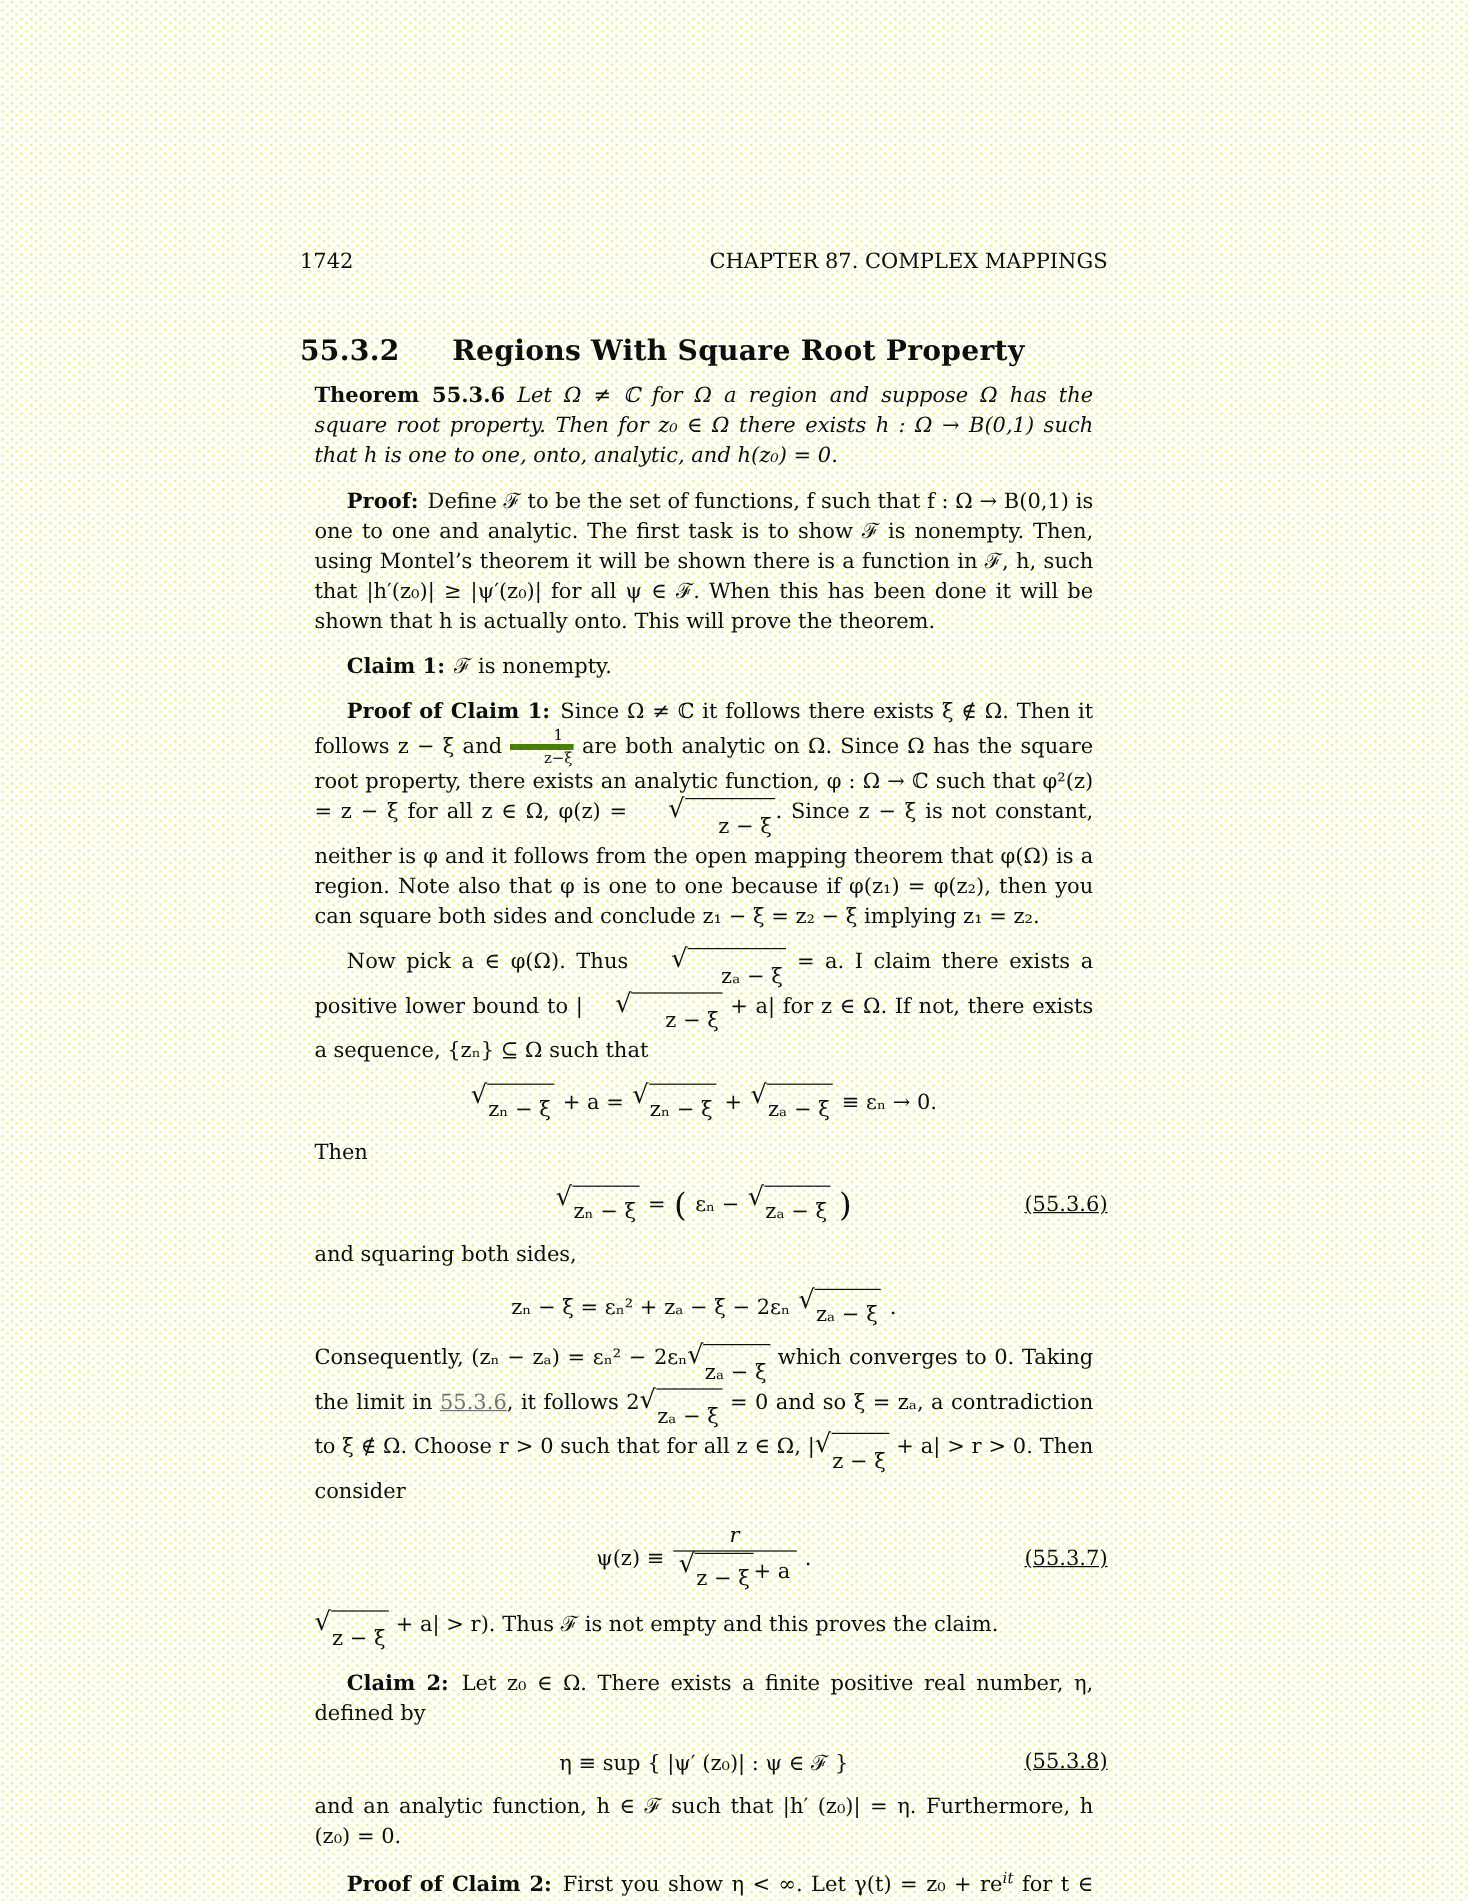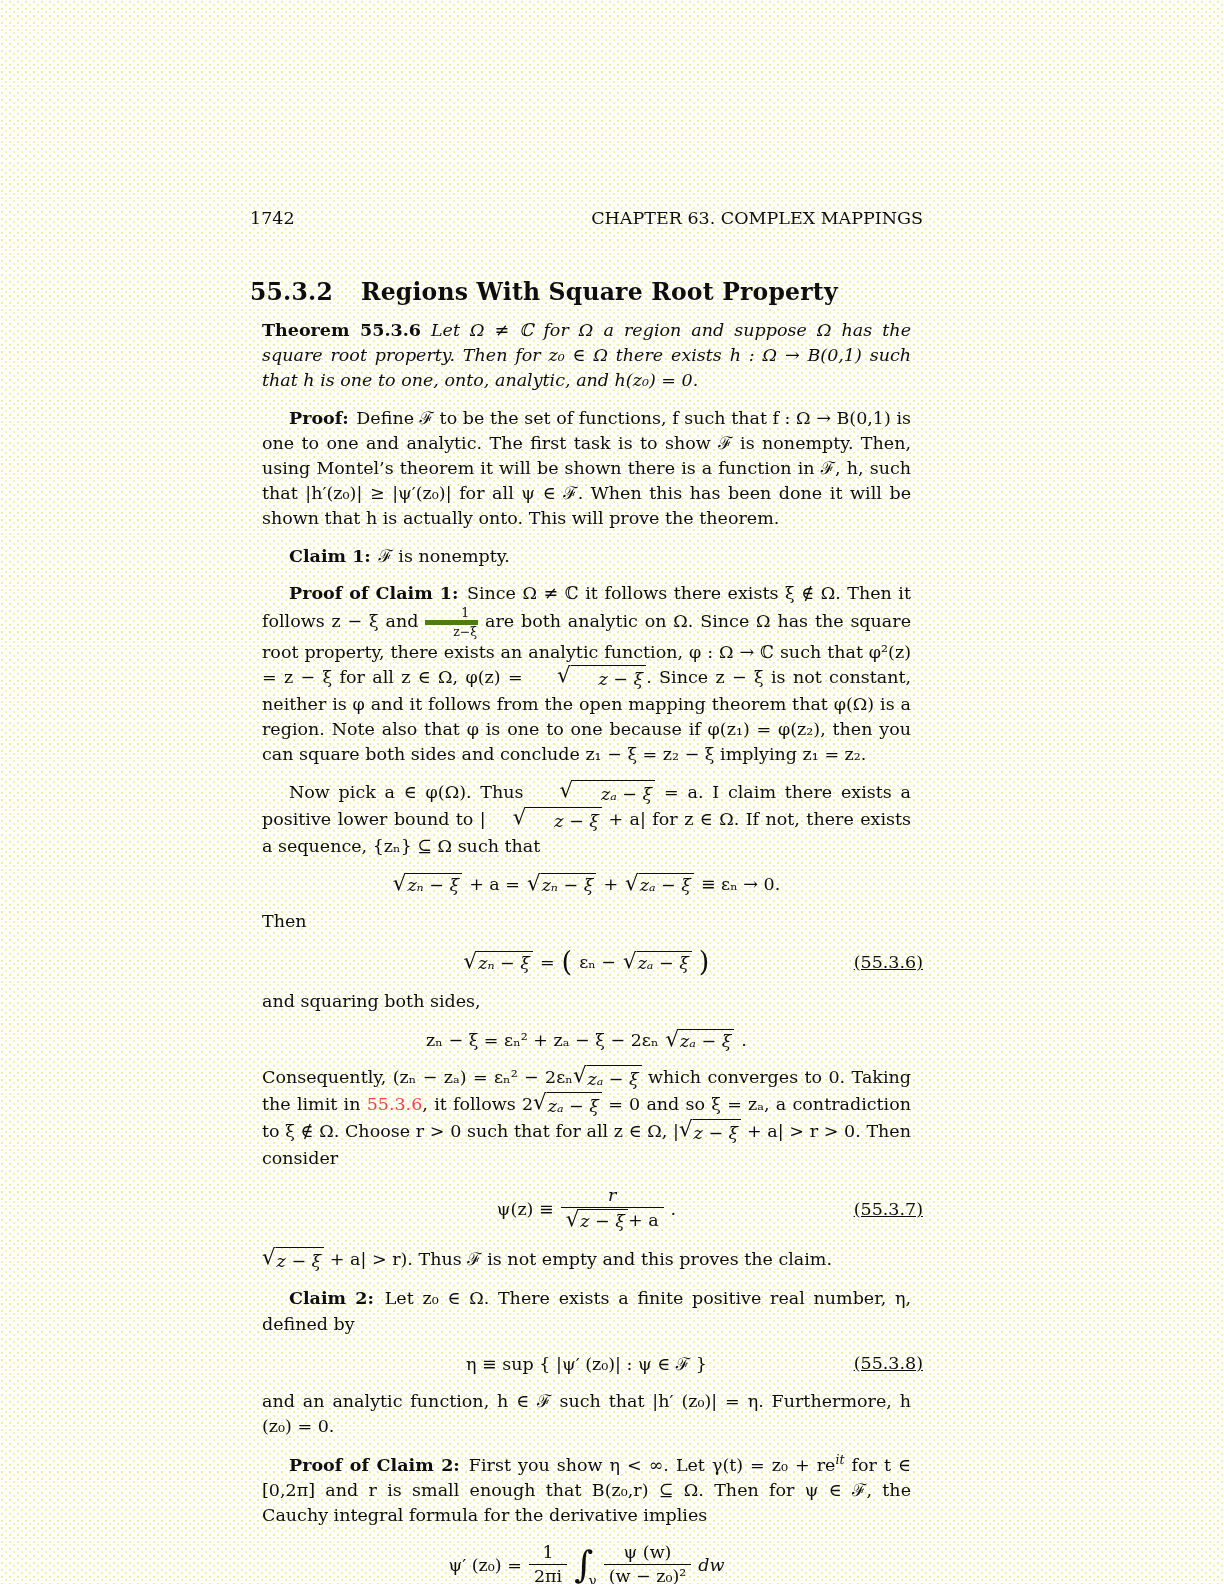--- a/index.html
+++ b/index.html
@@ -21,66 +21,66 @@
   }
   .header{
     display:flex;justify-content:space-between;
     font-size:17.5px;
   }
   .section{
     margin:50px 0 0 0;
     font-size:23.5px;font-weight:bold;
     letter-spacing:.2px;
   }
-  .section .sectitle{margin-left:28px;}
+  .section .sectitle{margin-left:44px;}
   .col p{margin:12px;font-size:17.5px;line-height:1.44;text-align:justify;}
   .thm{margin-top:24px;}
   .thm .thm-label{margin-right:10px;}
   .thm .thm-body{font-style:italic;}
   .mt{margin-top:21px;}
   .indent{text-indent:27px;}
   b.lbl{margin-right:2px;}
   
   .ifrac{
     display:inline-flex;flex-direction:column;align-items:center;
     vertical-align:middle;font-size:12.5px;line-height:1.15;
   }
   .ifrac .den{border-top:5px solid #4d7c0f;padding:0 1px;}
   
   .sq{display:inline-flex;align-items:flex-start;white-space:nowrap;}
   .sq .rad{font-size:1.22em;line-height:1;transform:translateY(-1px);}
-  .sq .bar{border-top:1.4px solid #0e0e0e;padding:1px 3px 0 1px;font-style:italic;}
+  .sq .bar{border-top:1.4px solid #0e0e0e;padding:11px 3px 0 1px;}
   
   .disp{
     position:relative;
     display:flex;justify-content:center;align-items:center;
     gap:7px;
     margin:14px 0;
     font-size:17.5px;
   }
   .disp .eqno{position:absolute;right:0;text-decoration:underline;}
   .bigp{font-size:1.55em;font-weight:200;line-height:1;}
   .frac{display:inline-flex;flex-direction:column;align-items:center;line-height:1.25;}
   .frac .num{padding:0 5px;}
   .frac .den{border-top:1.4px solid #0e0e0e;padding:1px 5px 0 5px;display:inline-flex;align-items:center;}
   .intwrap{display:inline-flex;align-items:center;}
   .int{font-size:2.1em;line-height:1;font-weight:200;}
   .intsub{font-size:.8em;align-self:flex-end;margin-left:-5px;transform:translateY(5px);}
   .sup{vertical-align:super;font-size:.72em;font-style:italic;}
-  .ref{color:#ef4444;}
+  .ref{color:#737373;text-decoration:underline;}
   .var{font-style:italic;}
 </style>
 </head>
 <body>
 
 <div class="page">
 
   <div class="header">
     <span>1742</span>
-    <span>CHAPTER 63.  COMPLEX MAPPINGS</span>
+    <span>CHAPTER 87.  COMPLEX MAPPINGS</span>
   </div>
 
   <div class="section">
     <span class="secnum">55.3.2</span><span class="sectitle">Regions With Square Root Property</span>
   </div>
 
   <div class="col">
 
     <p class="thm">
       <b class="thm-label">Theorem 55.3.6</b><i class="thm-body">Let Ω ≠ ℂ for Ω a region and suppose Ω has the square root property. Then for z₀ ∈ Ω there exists h : Ω → B(0,1) such that h is one to one, onto, analytic, and h(z₀) = 0.</i>

